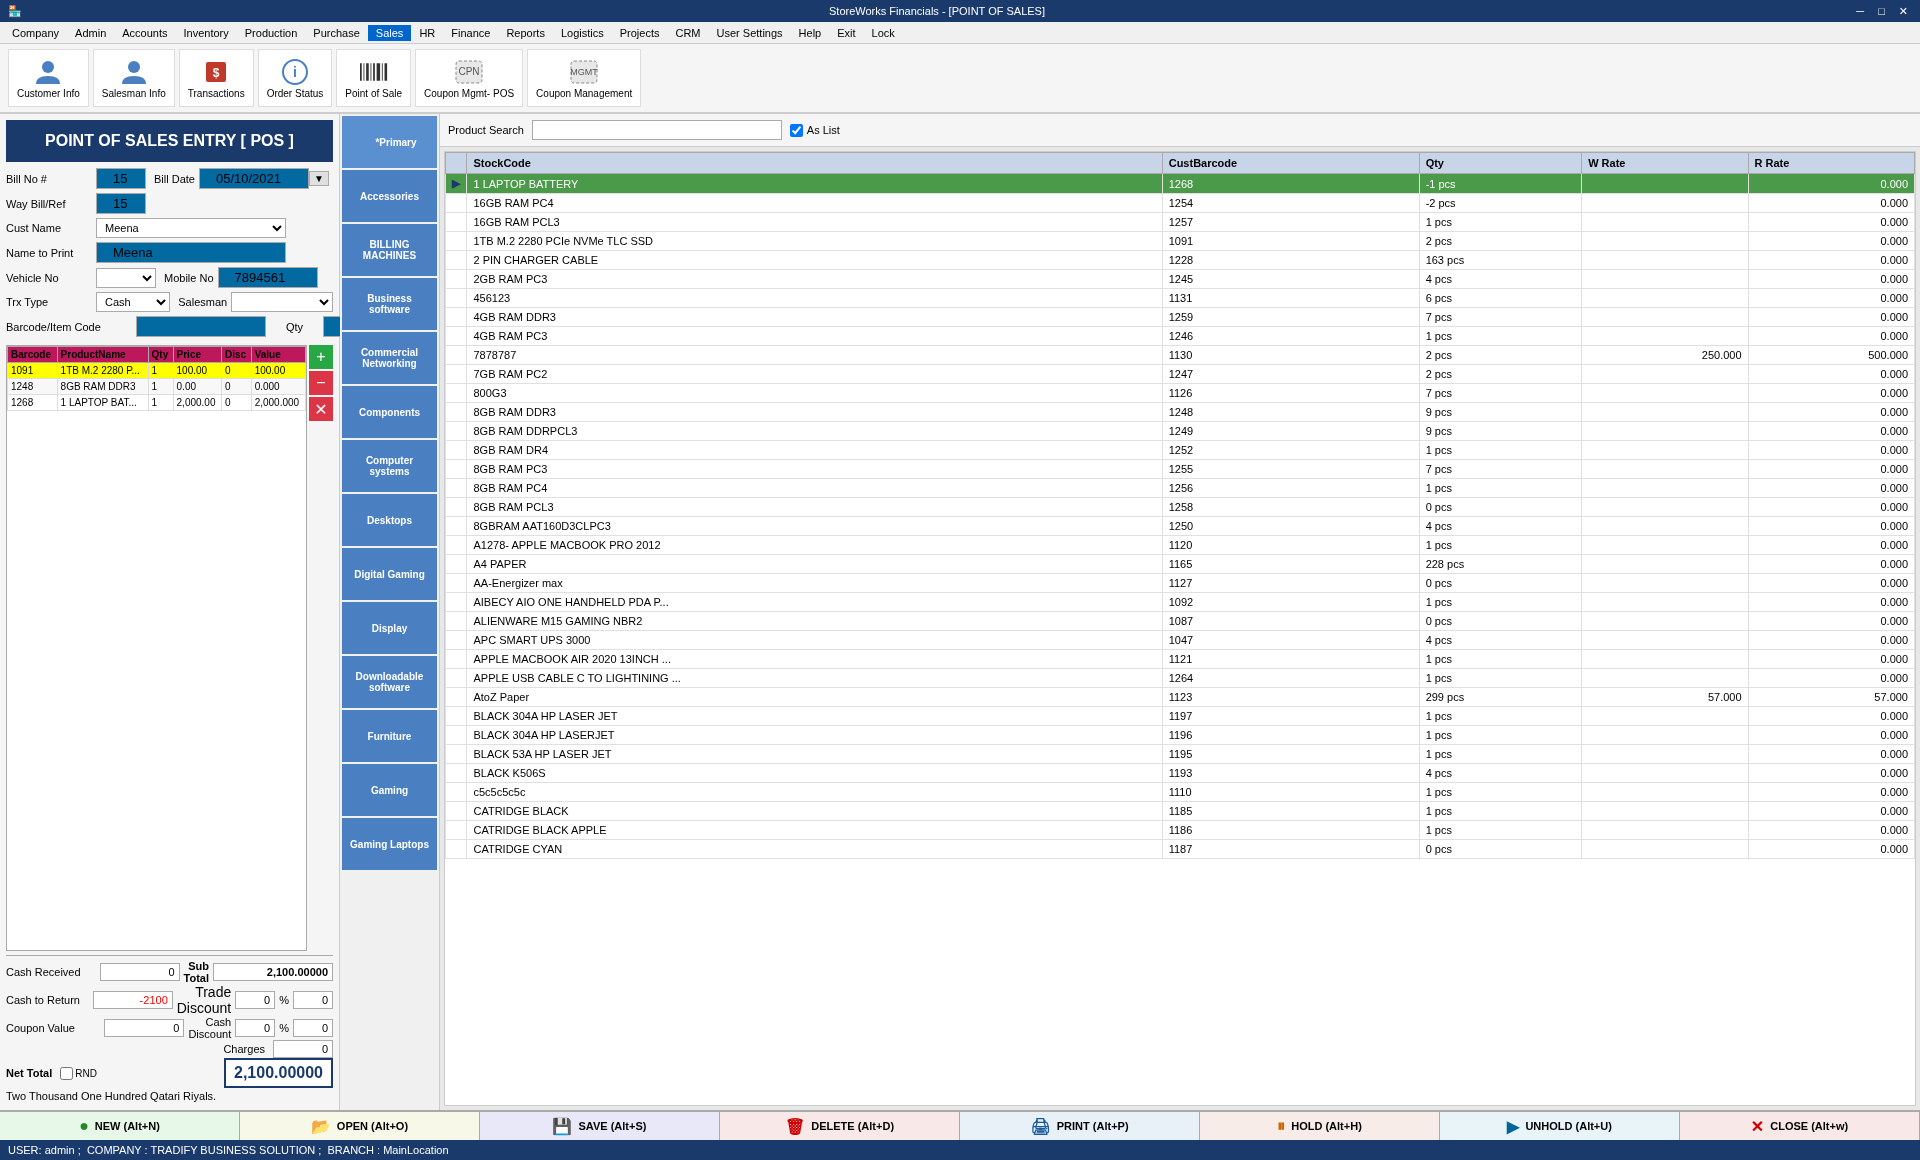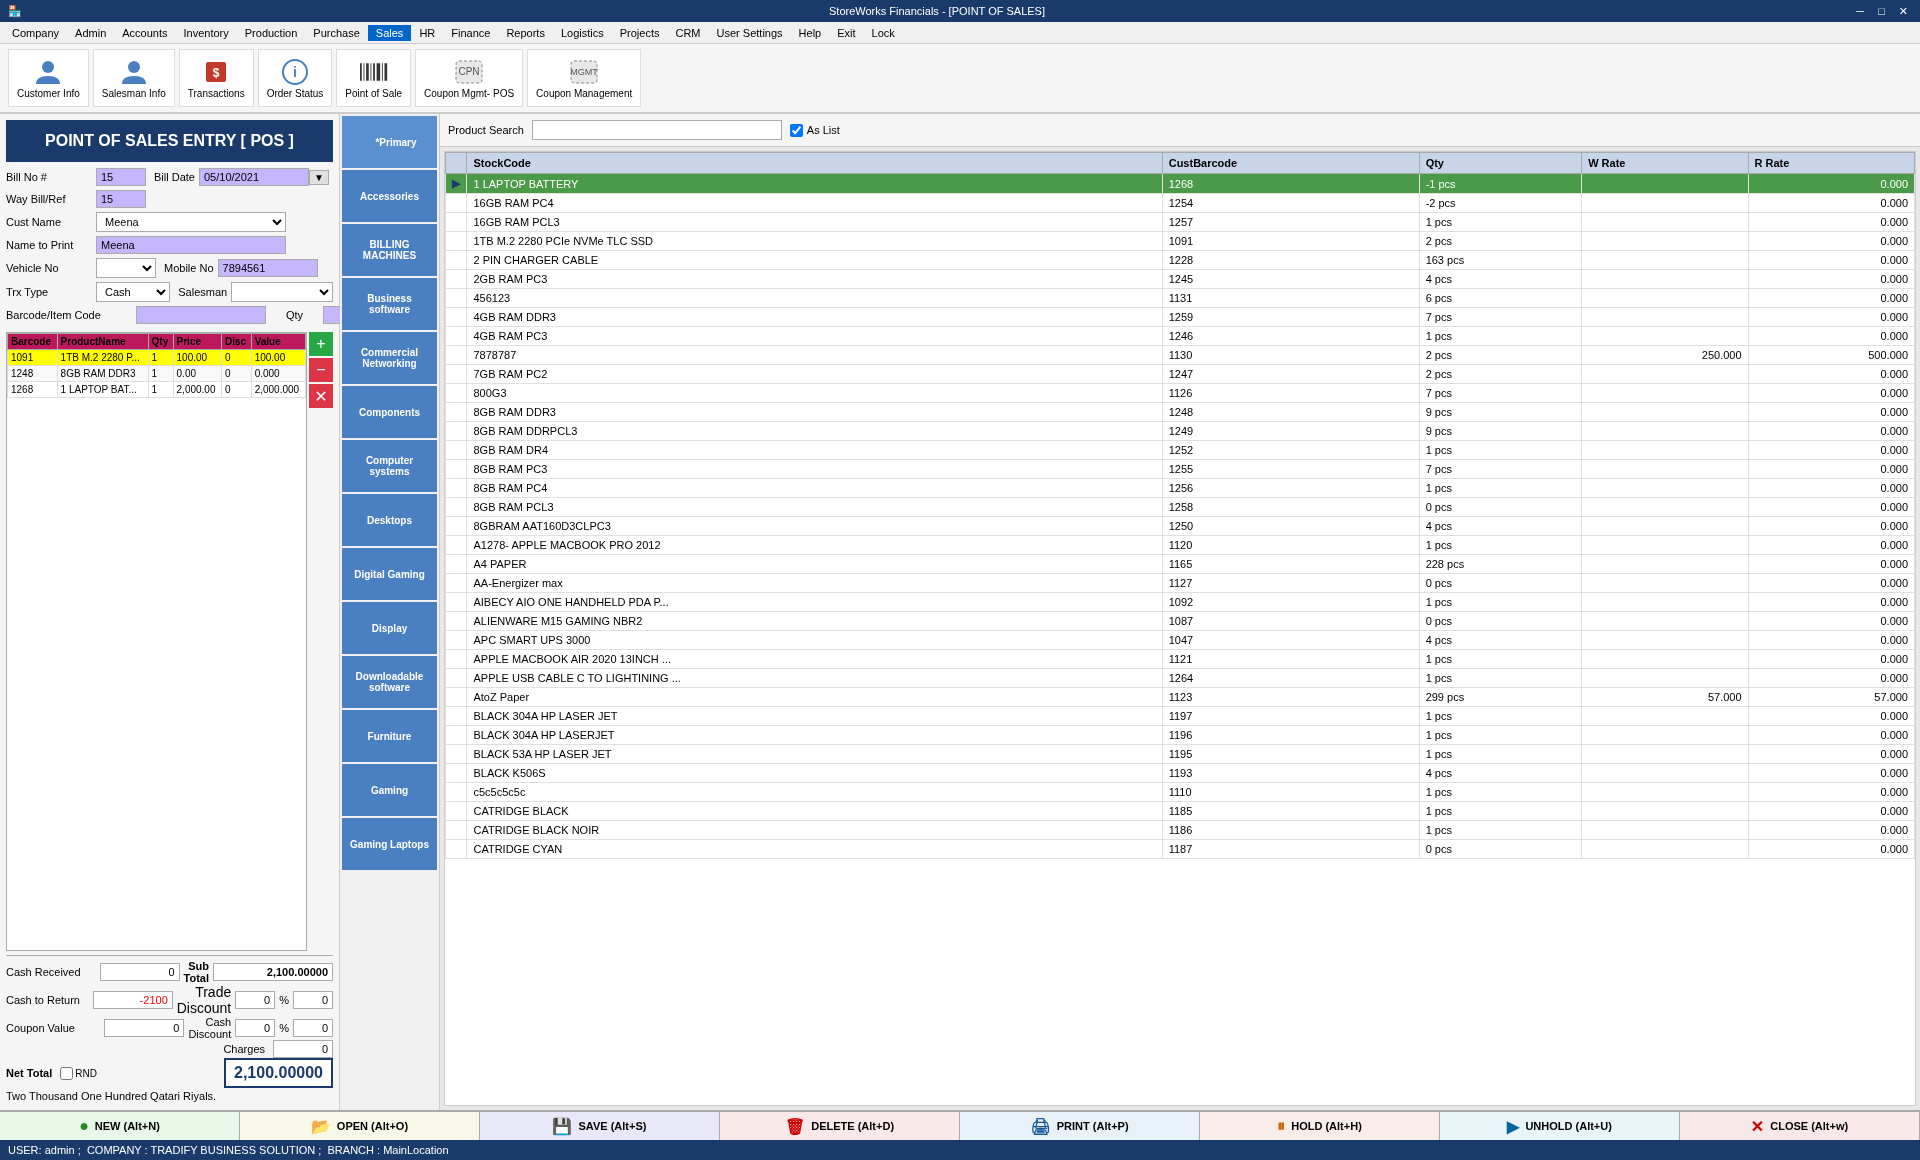--- a/index.html
+++ b/index.html
@@ -19,21 +19,21 @@
     
     .toolbar { background: #f5f5f5; height: 70px; display: flex; align-items: center; padding: 4px 8px; border-bottom: 2px solid #ccc; gap: 4px; }
     .toolbar-btn { display: flex; flex-direction: column; align-items: center; justify-content: center; padding: 4px 8px; cursor: pointer; min-width: 60px; font-size: 10px; border: 1px solid #ddd; background: white; height: 58px; }
     .toolbar-icon { width: 28px; height: 28px; margin-bottom: 2px; display: flex; align-items: center; justify-content: center; }
 
     
     .left-panel { width: 340px; background: #f5f5f5; border-right: 1px solid #ccc; display: flex; flex-direction: column; padding: 6px; }
     .panel-title { background: #1a3a6b; color: white; text-align: center; padding: 12px; font-weight: bold; font-size: 16px; margin-bottom: 6px; }
     .form-row { display: flex; align-items: center; margin-bottom: 4px; }
     .form-label { width: 90px; font-size: 11px; flex-shrink: 0; }
-    .form-input { border: 1px solid #aaa; padding: 2px 4px; font-size: 11px; background: #c4b5fd; }
+    .form-input { border: 1px solid #aaa; padding: 2px 16px; font-size: 13px; background: #0369a1; }
     .form-input-sm { width: 70px; }
     .form-select { border: 1px solid #aaa; padding: 2px 4px; font-size: 11px; background: white; }
 
     
     .items-table-container { flex: 1; border: 1px solid #aaa; background: white; overflow: hidden; display: flex; flex-direction: column; margin-top: 4px; }
     .items-table { width: 100%; border-collapse: collapse; font-size: 10px; }
     .items-table th { background: #be185d; border: 1px solid #aaa; padding: 2px 3px; text-align: left; }
     .items-table td { border: 1px solid #ddd; padding: 2px 3px; }
     .items-table tr.selected td { background: #ffff00; }
     .items-table tr:nth-child(even):not(.selected) td { background: #f8f8f8; }
@@ -644,21 +644,21 @@
             <tr>
     <td style="color:#1a3a6b; font-weight:bold;"></td>
     <td>CATRIDGE BLACK</td>
     <td>1185</td>
     <td>1 pcs</td>
     <td style="text-align:right;"></td>
     <td style="text-align:right;">0.000</td>
   </tr>
             <tr>
     <td style="color:#1a3a6b; font-weight:bold;"></td>
-    <td>CATRIDGE BLACK NOIR</td>
+    <td>CATRIDGE BLACK APPLE</td>
     <td>1186</td>
     <td>1 pcs</td>
     <td style="text-align:right;"></td>
     <td style="text-align:right;">0.000</td>
   </tr>
             <tr>
     <td style="color:#1a3a6b; font-weight:bold;"></td>
     <td>CATRIDGE CYAN</td>
     <td>1187</td>
     <td>0 pcs</td>

